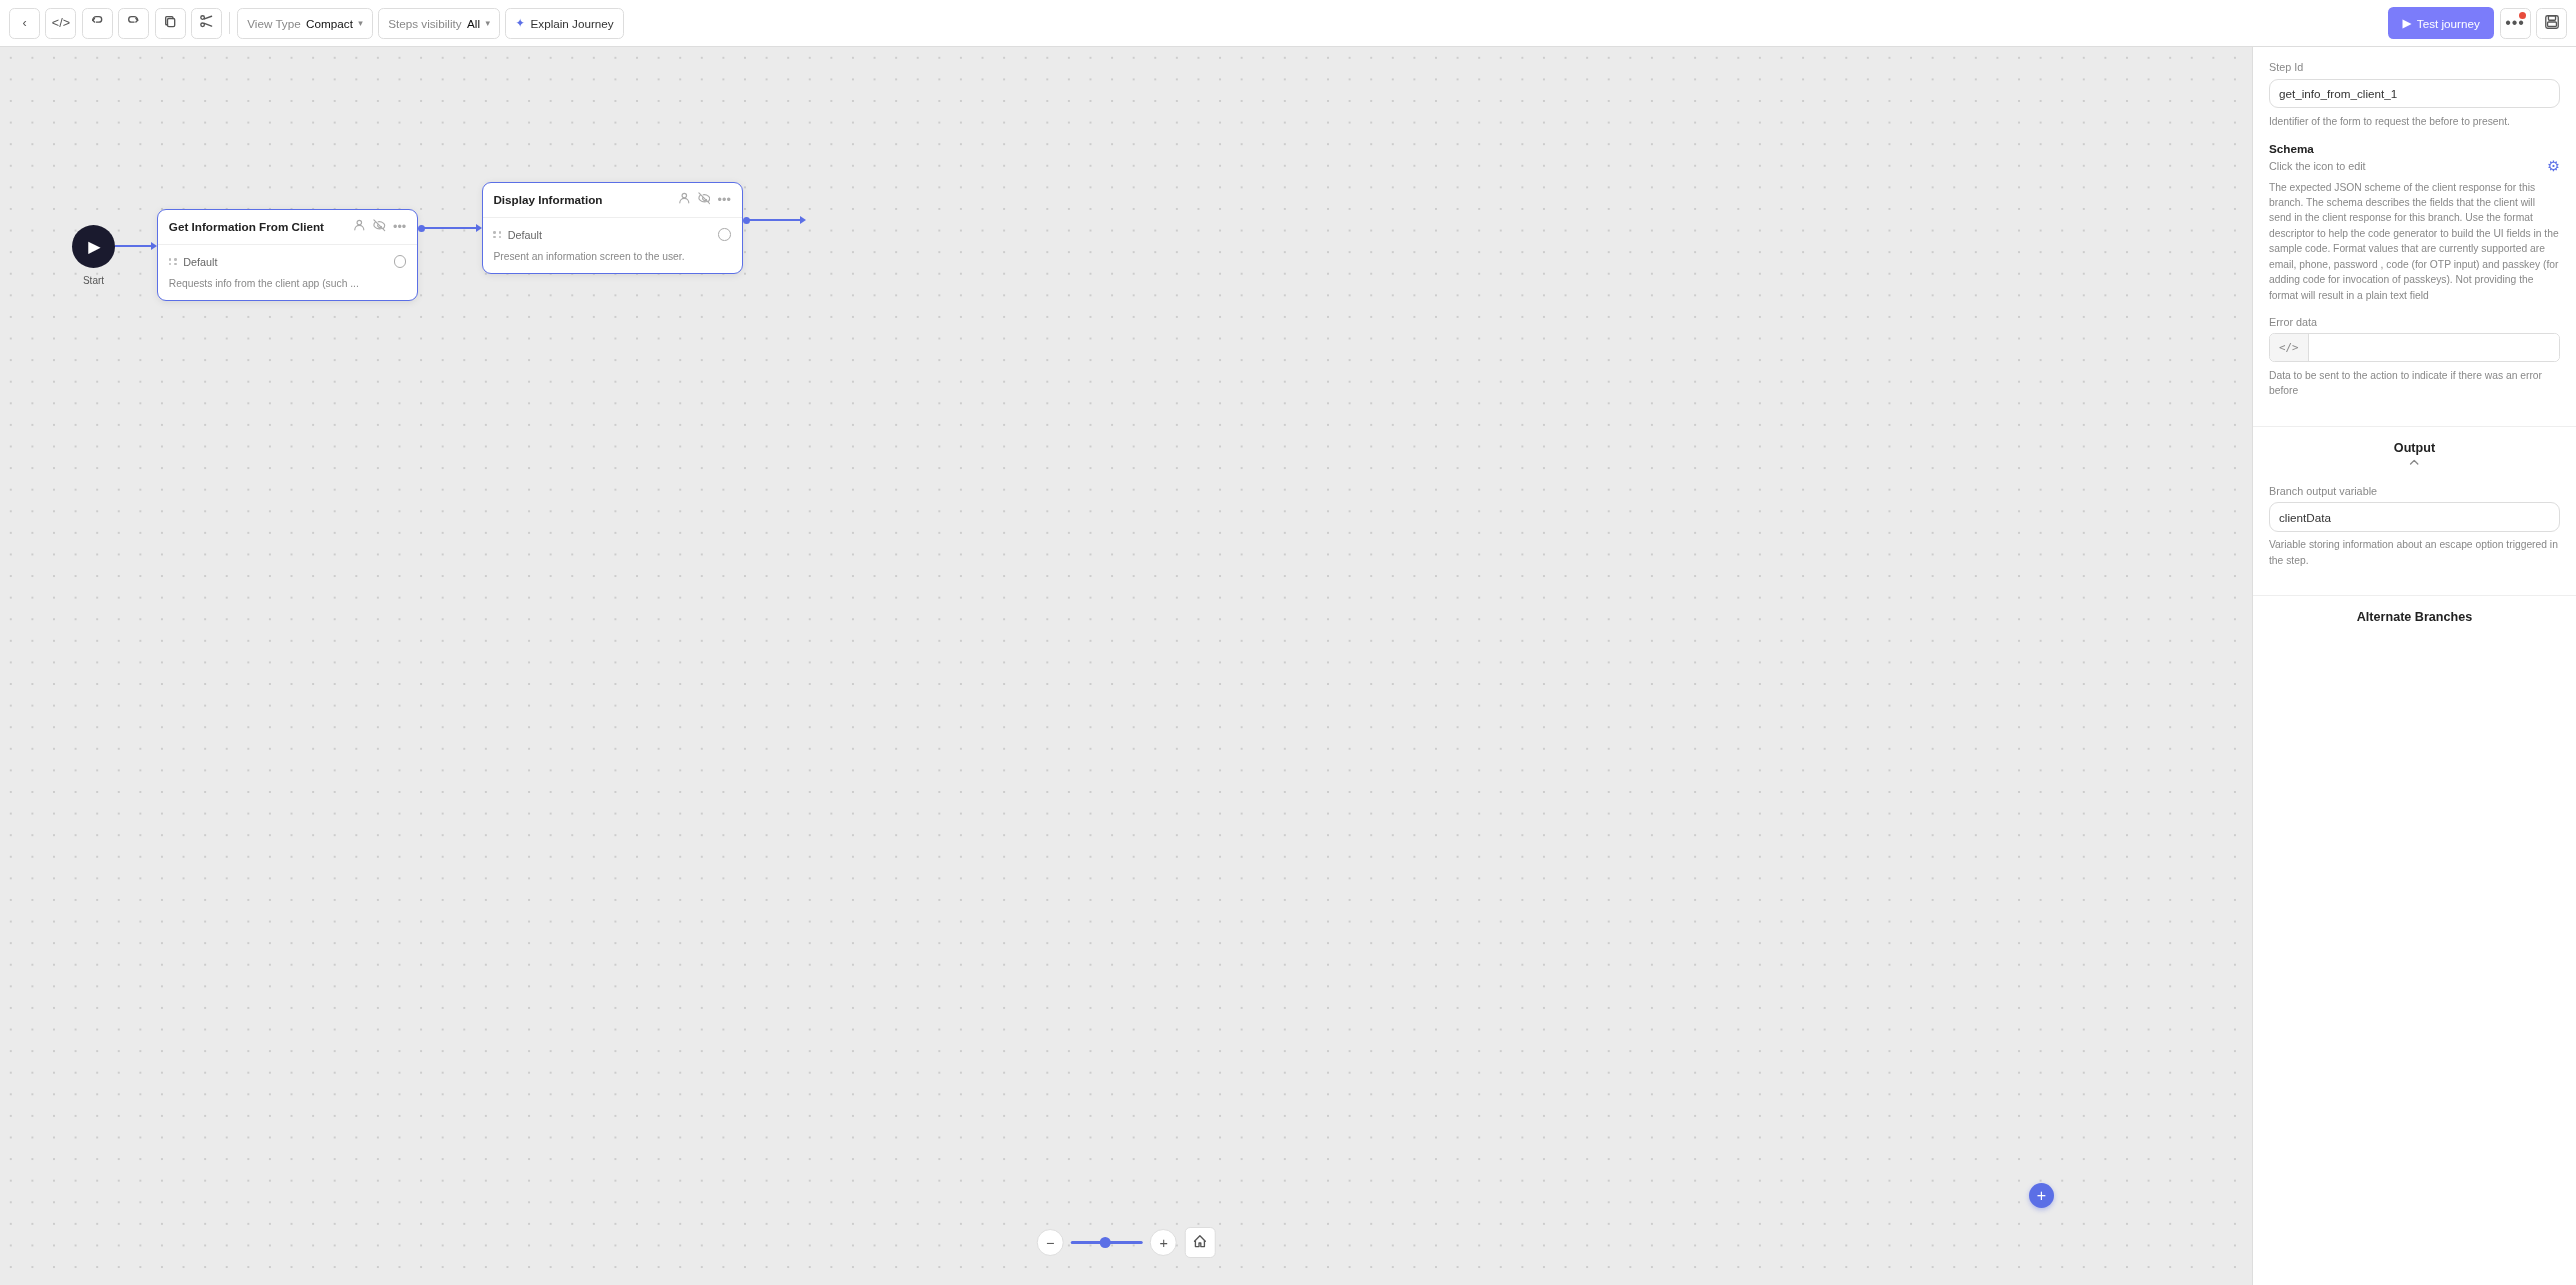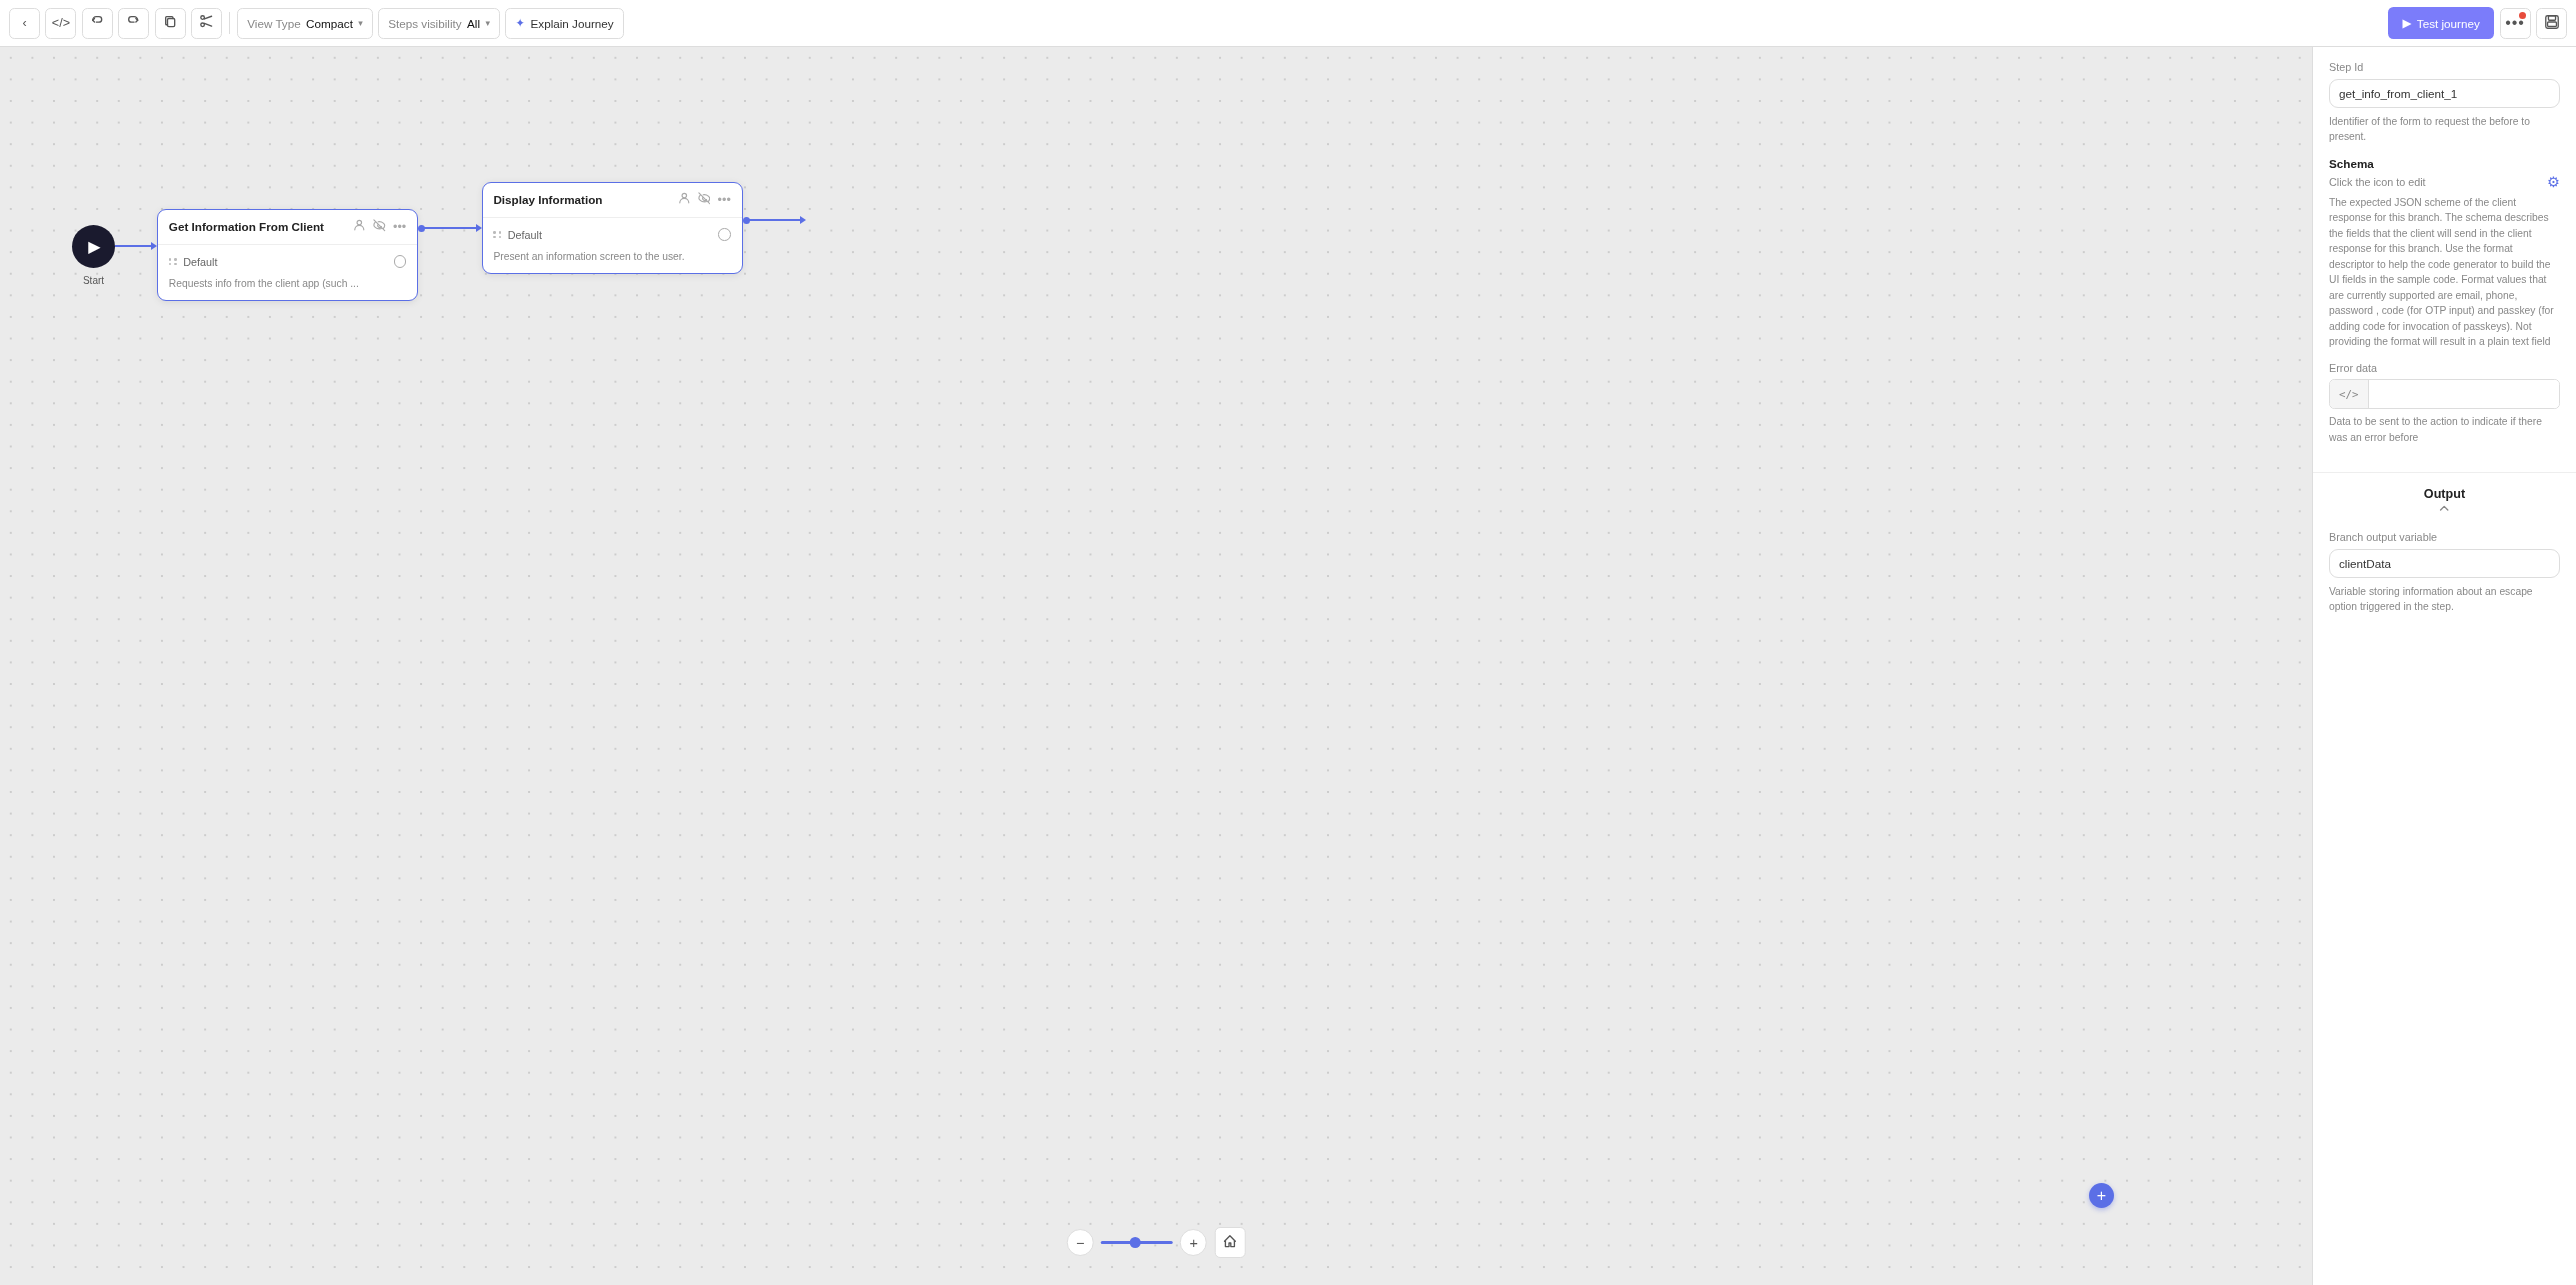--- a/index.html
+++ b/index.html
@@ -163,21 +163,21 @@
       position: absolute; top: -4px; left: 40%;
     }
     .mini-map-btn {
       width: 31px; height: 31px; border: 0.9px solid #ddd; border-radius: 5.4px;
       background: #fff; cursor: pointer; display: flex; align-items: center; justify-content: center;
       color: #555; font-size: 12.6px;
     }
 
     
     .right-panel {
-      width: 264px; background: #fff; border-left: 0.9px solid #ddd;
+      width: 324px; background: #fff; border-left: 0.9px solid #ddd;
       overflow-y: auto; flex-shrink: 0;
       font-size: 11.7px; color: #333;
     }
     .panel-section {
       padding: 14.4px 16px;
       border-bottom: 0.9px solid #eee;
     }
     .panel-section:last-child { border-bottom: none; }
 
     .field-group { margin-bottom: 12.6px; }
@@ -482,17 +482,22 @@
         </span>
       </div>
 
       <div class="field-group">
         <div class="field-label">Branch output variable</div>
         <input class="field-input" type="text" value="clientData" style="">
         <div class="field-desc">Variable storing information about an escape option triggered in the step.</div>
       </div>
     </div>
 
+    <div class="panel-section">
+      <div class="section-header">
+        <span class="section-title">Alternate Branches</span>
+      </div>
+    </div>
 
   </div>
 
 </div>
 
 
 </body></html>

